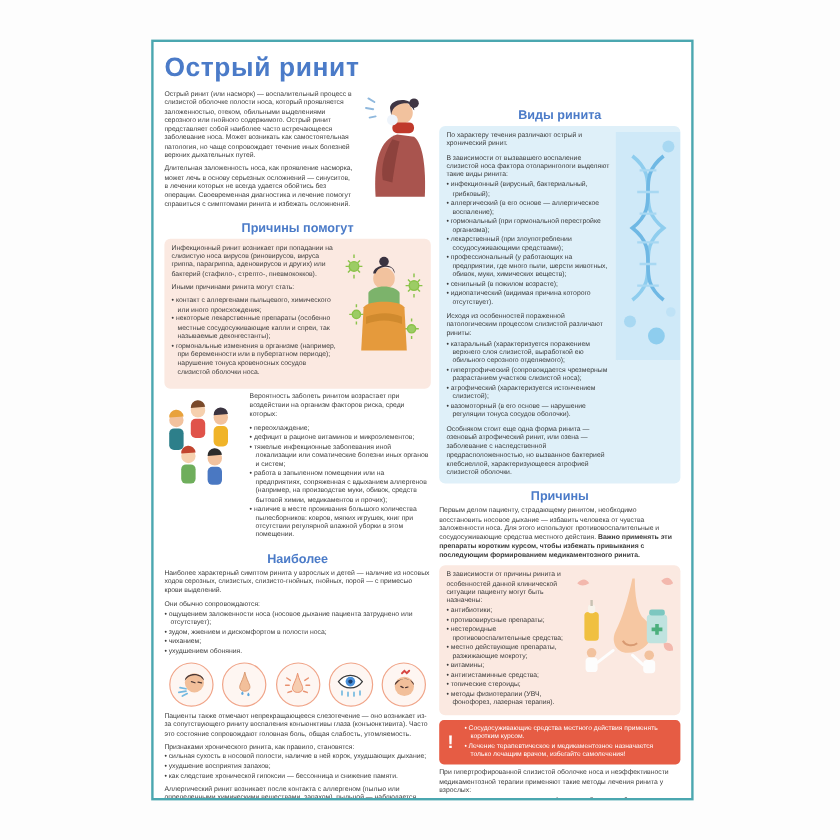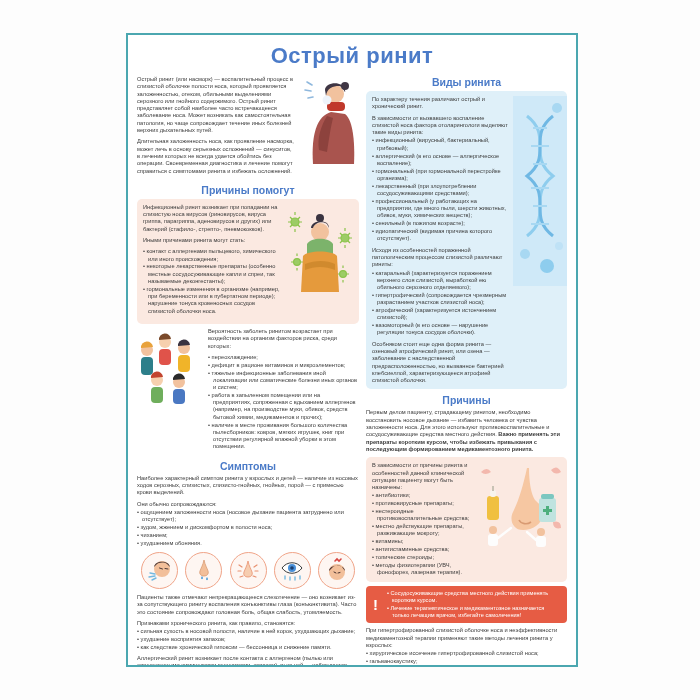--- a/index.html
+++ b/index.html
@@ -1,22 +1,22 @@
 <!DOCTYPE html>
 <html><head>
 <meta charset="utf-8">
 <style>
   html,body{margin:0;padding:0;background:#ffffff;}
   .canvas{position:relative;width:700px;height:700px;background:#fdfdfd;font-family:"Liberation Sans",sans-serif;color:#3b3b3b;}
   .poster{position:absolute;left:126px;top:33px;width:452px;height:634px;box-sizing:border-box;
           background:#ffffff;border:2px solid #4ba7b0;padding:6px 9px;overflow:hidden;}
-  .title{margin:2px 0 7px;text-align:center;font-size:22px;font-weight:600;color:#4b7bc8;letter-spacing:.5px;}
+  .title{margin:2px 0 7px;text-align:left;font-size:22px;font-weight:600;color:#4b7bc8;letter-spacing:.5px;}
   .cols{display:flex;gap:7px;}
   .col-left{flex:0 0 222px;min-width:0;}
-  .col-right{flex:1;min-width:0;}
+  .col-right{flex:1;min-width:0;margin-top:14px;}
   h2{margin:5px 0 3px;text-align:center;font-size:10.5px;font-weight:bold;color:#4b7bc8;}
   p{margin:0 0 4px;font-size:5.7px;line-height:1.28;}
   ul{margin:0 0 4px;padding:0;list-style:none;}
   li{font-size:5.7px;line-height:1.28;padding-left:5px;text-indent:-5px;margin-bottom:.5px;}
   li::before{content:"• ";}
   .row{display:flex;gap:5px;align-items:flex-start;}
   .txt{flex:1;min-width:0;}
   .pinkbox{background:#fbe9e1;border-radius:5px;padding:5px 6px;margin-bottom:4px;}
   .bluebox{background:#dff0f9;border-radius:5px;padding:5px 0 5px 6px;margin-bottom:3px;overflow:hidden;}
   .warning{background:#e65c44;border-radius:4px;padding:4px 6px;margin:0 0 4px;color:#fff;align-items:center;}
@@ -111,21 +111,21 @@
             <ul>
                 <li>переохлаждение;</li>
                 <li>дефицит в рационе витаминов и микроэлементов;</li>
                 <li>тяжелые инфекционные заболевания иной локализации или соматические болезни иных органов и систем;</li>
                 <li>работа в запыленном помещении или на предприятиях, сопряженная с вдыханием аллергенов (например, на производстве муки, обивок, средств бытовой химии, медикаментов и прочих);</li>
                 <li>наличие в месте проживания большого количества пылесборников: ковров, мягких игрушек, книг при отсутствии регулярной влажной уборки в этом помещении.</li>
               </ul>
           </div>
         </div>
 
-        <h2>Симптомы</h2>
+        <h2>Наиболее</h2>
         <p>Наиболее характерный симптом ринита у взрослых и детей — наличие из носовых ходов серозных, слизистых, слизисто-гнойных, гнойных, порой — с примесью крови выделений.</p>
         <p style="margin-bottom:1px;">Они обычно сопровождаются:</p>
         <ul>
             <li>ощущением заложенности носа (носовое дыхание пациента затруднено или отсутствует);</li>
             <li>зудом, жжением и дискомфортом в полости носа;</li>
             <li>чиханием;</li>
             <li>ухудшением обоняния.</li>
           </ul>
 
         <div class="icons">

